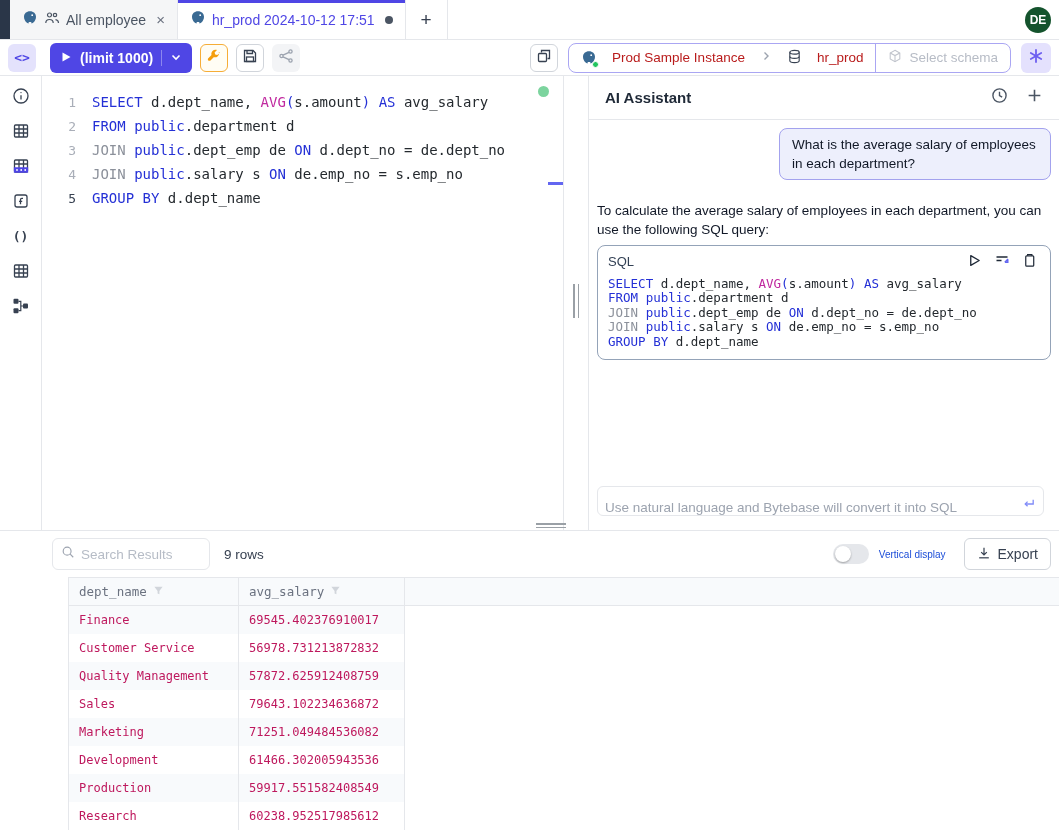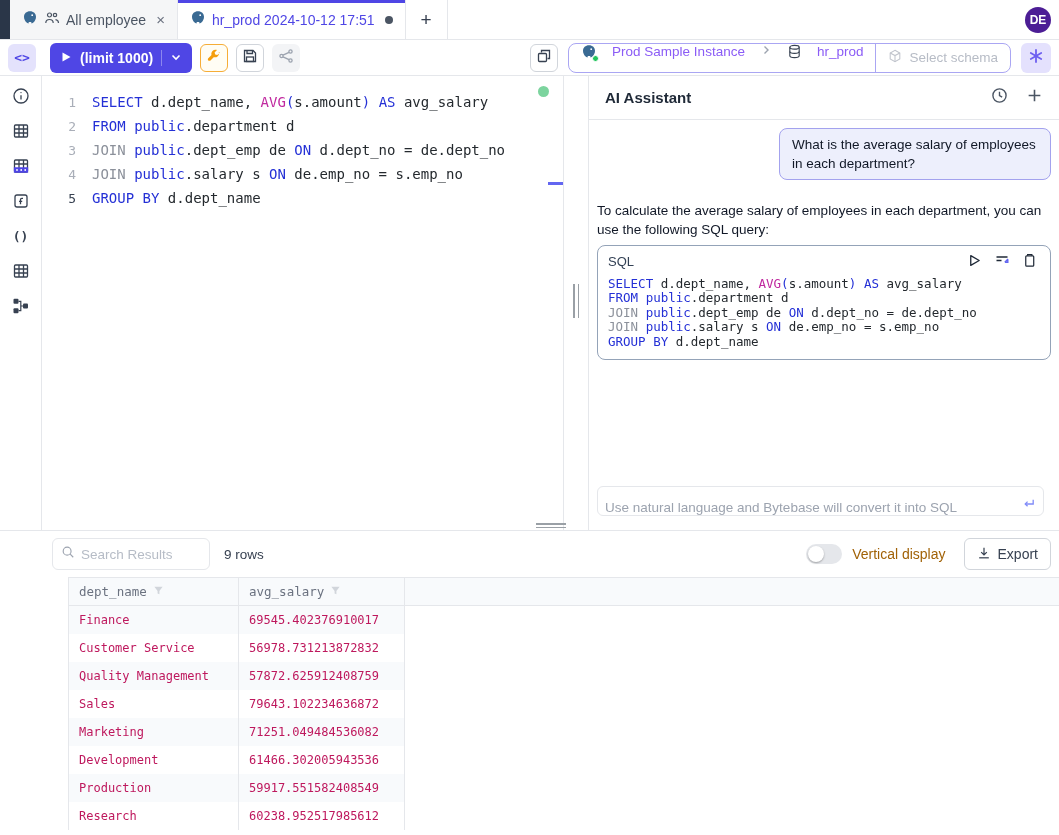--- a/index.html
+++ b/index.html
@@ -15,40 +15,40 @@
     border-right:1px solid #e5e7eb; font-size:14px; cursor:default; }
   .tab-inactive { background:#f5f6f7; color:#4b5563; }
   .tab-active { position:relative; background:#fff; color:#4f46e5; }
   .tab-active::before { content:''; position:absolute; top:0; left:0; right:0;
     height:3px; background:#4f46e5; }
   .tab-close { color:#6b7280; font-size:15px; line-height:1; margin-left:4px; }
   .unsaved-dot { width:8px; height:8px; border-radius:50%; background:#4b5563; margin-left:4px; }
   .tab-plus { width:42px; display:flex; align-items:center; justify-content:center;
     border-right:1px solid #e5e7eb; font-size:19px; color:#374151; }
   .avatar { margin-left:auto; align-self:center; margin-right:8px; width:26px; height:26px;
-    border-radius:50%; background:#4c1d95; color:#fff; font-size:12px; font-weight:bold;
+    border-radius:50%; background:#14532d; color:#fff; font-size:12px; font-weight:bold;
     display:flex; align-items:center; justify-content:center; }
 
   
   .toolbar { position:absolute; top:40px; left:0; right:0; height:36px; display:flex;
     align-items:center; padding:0 8px; gap:8px; border-bottom:1px solid #e5e7eb; background:#fff; }
   .code-btn { width:28px; height:28px; border-radius:6px; background:#e4e2fc; color:#4f46e5;
     font-family:"DejaVu Sans Mono", monospace; font-weight:bold; font-size:13px;
     display:flex; align-items:center; justify-content:center; }
   .run-btn { height:30px; margin-left:6px; background:#4f46e5; border-radius:6px; color:#fff;
     display:flex; align-items:center; padding:0 10px; gap:8px; font-size:14px; font-weight:bold; }
   .run-sep { width:1px; height:16px; background:rgba(255,255,255,.35); }
   .icon-btn { width:28px; height:28px; border:1px solid #d1d5db; border-radius:6px;
     display:flex; align-items:center; justify-content:center; color:#374151; background:#fff; }
   .wrench-btn { border-color:#f6ad37; background:#fffdf4; color:#f59e0b; }
   .share-btn { border:none; background:#f3f4f6; color:#9ca3af; }
   .right-group { margin-left:auto; display:flex; align-items:center; gap:10px; }
   .conn-pill { height:30px; border:1px solid #aaa6f3; border-radius:8px; display:flex;
     align-items:stretch; background:#fff; }
-  .conn-left { display:flex; align-items:flex-start; gap:15px; padding:0 12px; font-size:13.5px; color:#8b5cf6; }
+  .conn-left { display:flex; align-items:center; gap:15px; padding:0 12px; font-size:13.5px; color:#b91c1c; }
   .conn-right { display:flex; align-items:center; gap:7px; padding:0 12px; color:#b7bcc6;
     border-left:1px solid #aaa6f3; font-size:13.5px; }
   .pg-wrap { position:relative; width:16px; height:16px; }
   .status-dot { position:absolute; right:-2px; bottom:-2px; width:7px; height:7px;
     border-radius:50%; background:#22c55e; border:1px solid #fff; }
   .openai-btn { width:30px; height:30px; border-radius:6px; background:#e4e1fd; color:#6d5ff0;
     display:flex; align-items:center; justify-content:center; }
 
   
   .main { position:absolute; top:76px; left:0; right:0; height:454px; display:flex; }
@@ -110,21 +110,21 @@
   .search-box { width:158px; height:32px; border:1px solid #e5e7eb; border-radius:6px;
     display:flex; align-items:center; padding:0 8px; gap:6px; color:#9ca3af; }
   .search-box input { border:none; outline:none; width:100%; font-size:13.5px; color:#374151;
     font-family:"Liberation Sans", sans-serif; }
   .search-box input::placeholder { color:#b6bcc6; }
   .row-count { margin-left:14px; font-size:13.5px; color:#374151; }
   .res-right { margin-left:auto; display:flex; align-items:center; gap:10px; }
   .toggle { width:36px; height:20px; background:#e5e7eb; border-radius:10px; position:relative; }
   .knob { position:absolute; left:2px; top:2px; width:16px; height:16px; background:#fff;
     border-radius:50%; box-shadow:0 1px 2px rgba(0,0,0,.3); }
-  .vd-label { font-size:14px; color:#a16207; }
+  .vd-label { font-size:10px; color:#1d4ed8; }
   .export-btn { height:32px; border:1px solid #d1d5db; border-radius:6px; display:flex;
     align-items:center; gap:7px; padding:0 12px; font-size:14px; color:#374151; background:#fff; margin-left:8px; }
 
   .table { margin-left:68px; }
   .t-head { display:flex; height:29px; background:#f8fafc; border:1px solid #e5e7eb;
     border-right:none; align-items:stretch; font-family:"DejaVu Sans Mono", monospace;
     font-size:12.5px; color:#6b7280; }
   .h-cell { display:flex; align-items:center; gap:6px; padding-left:10px; }
   .h0 { width:170px; border-right:1px solid #e5e7eb; }
   .h1 { width:166px; border-right:1px solid #e5e7eb; }

